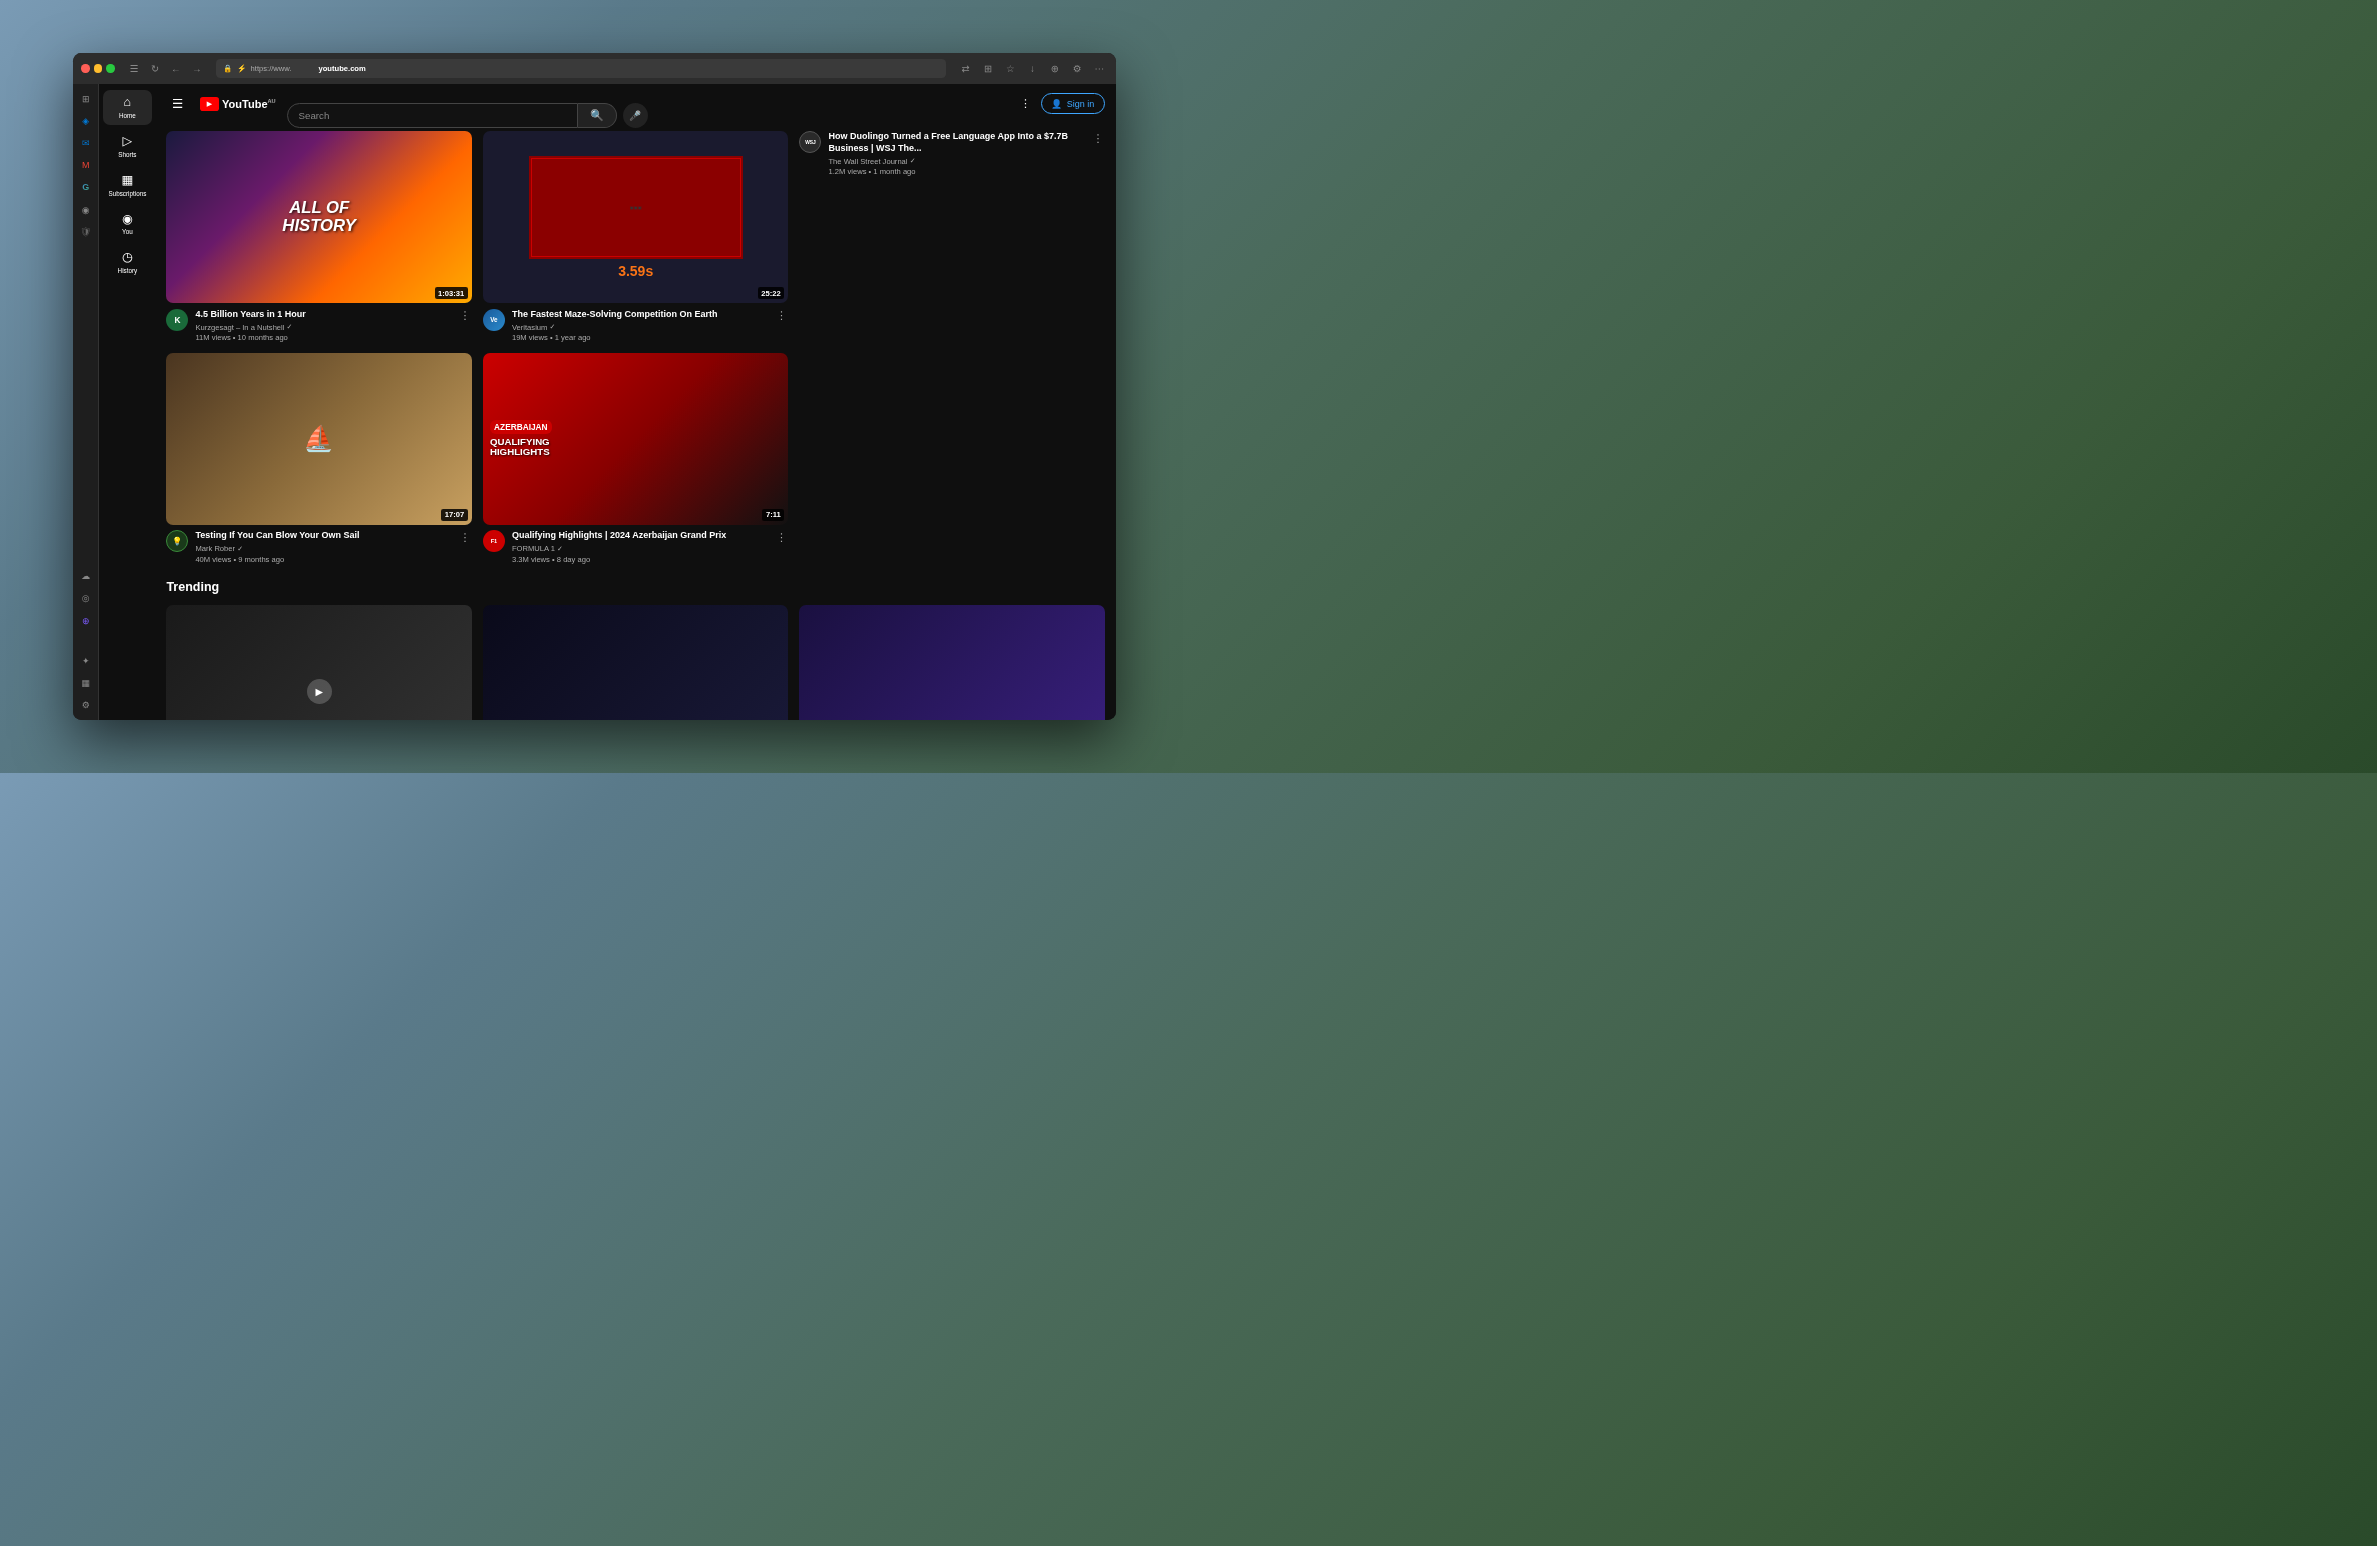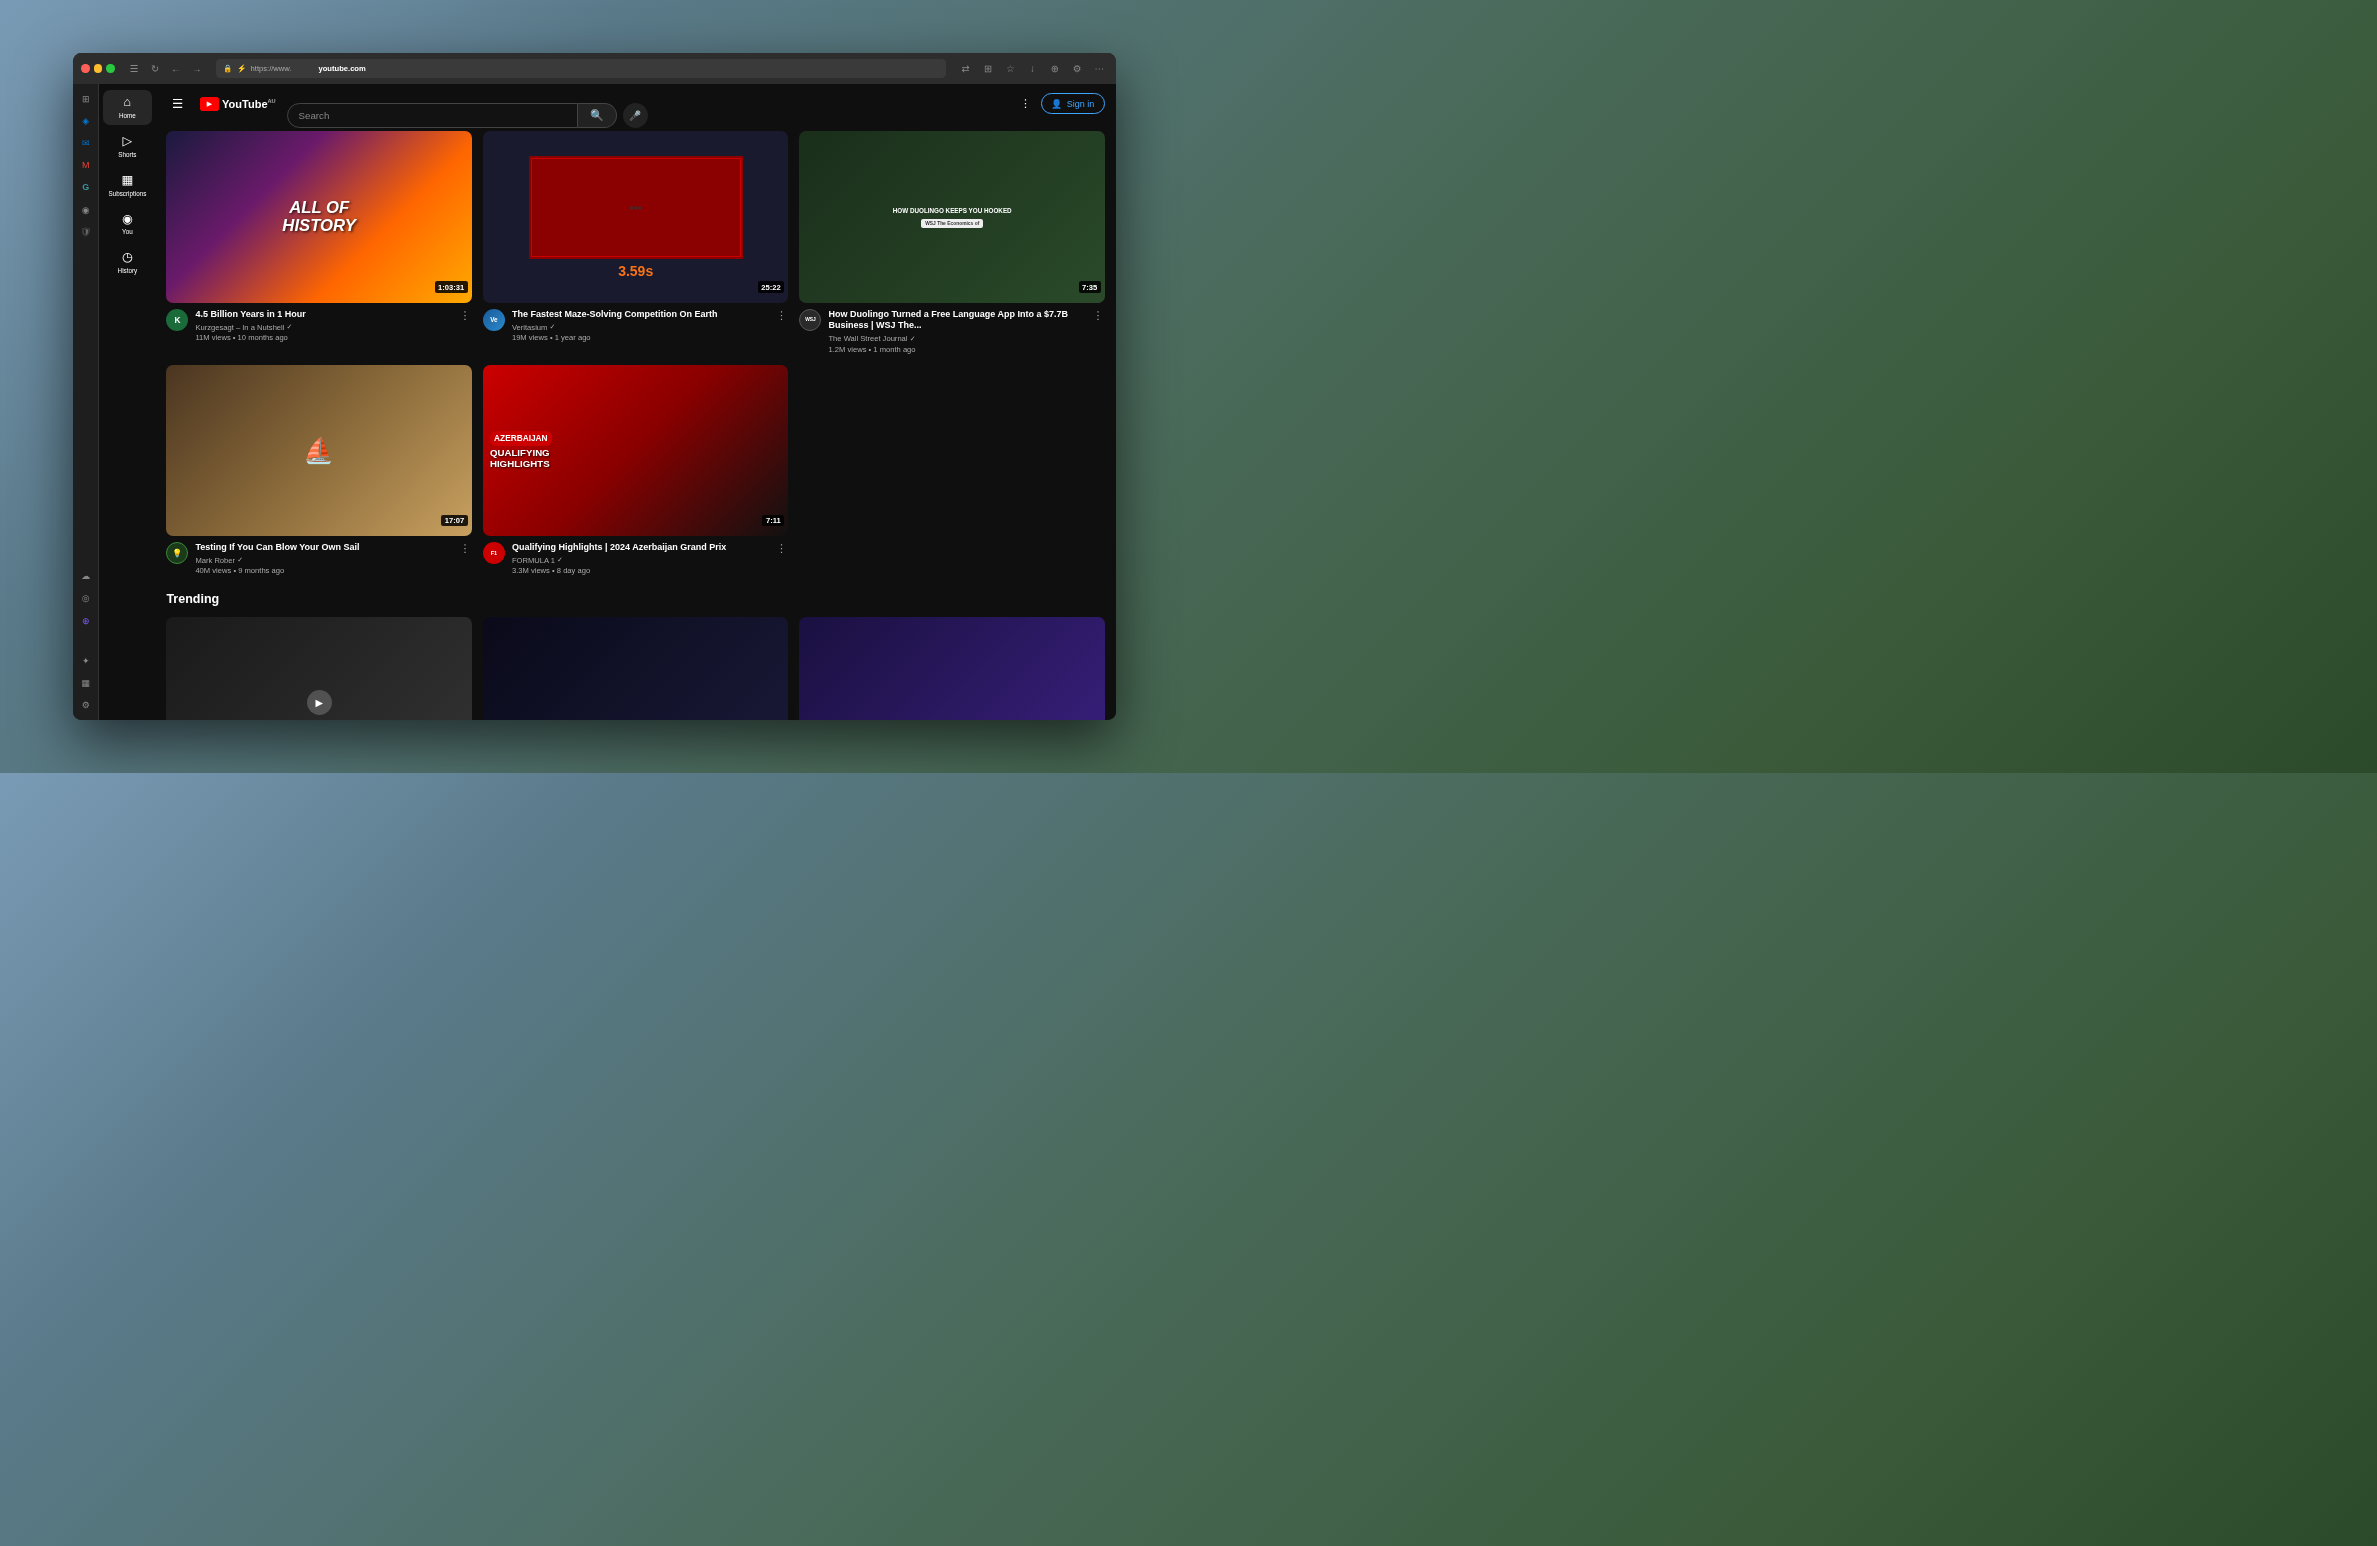--- a/index.html
+++ b/index.html
@@ -308,21 +308,21 @@
       border-radius: 7px;
       overflow: hidden;
       position: relative;
       margin-bottom: 5.6px;
       text-decoration: underline;
     }
     .thumb-v1 { background: linear-gradient(135deg, #1a1a3e, #6a1a6a, #ff6600, #ffaa00); }
     .thumb-v2 { background: #111; }
     .video-duration {
       position: absolute;
-      bottom: 10px;
+      bottom: 4px;
       right: 4.2px;
       background: rgba(0,0,0,0.85);
       color: #fff;
       font-size: 7.6px;
       font-weight: 600;
       padding: 1.4px 3.5px;
       border-radius: 2.1px;
     }
     .video-info {
       display: flex;
@@ -581,27 +581,20 @@
                   <span>19M views</span>
                   <span> • </span>
                   <span>1 year ago</span>
                 </div>
               </div>
               <div class="video-menu-btn">⋮</div>
             </div>
           </div>
 
           <div class="video-card">
-            <div class="video-thumb" style="background:linear-gradient(135deg,#1a2e1a,#2a4a2a);">
-              <div class="thumb-overlay-text" style="flex-direction:column;gap:2.8px;">
-                <div style="color:#fff;font-size:6.3px;font-weight:700;text-align:center;padding:1.4px 2.8px;line-height:1.2;">HOW DUOLINGO KEEPS YOU HOOKED</div>
-                <div style="background:#eee;border-radius:2.1px;padding:2.1px 4.2px;font-size:4.9px;color:#333;font-weight:600;">WSJ The Economics of</div>
-              </div>
-              <span class="video-duration">7:35</span>
-            </div>
             <div class="video-info">
               <div class="channel-avatar av3" style="background:#2a2a2a;border:0.7px solid #555;font-size:4.9px;">WSJ</div>
               <div class="video-meta">
                 <div class="video-title">How Duolingo Turned a Free Language App Into a $7.7B Business | WSJ The...</div>
                 <div class="video-channel">
                   <span>The Wall Street Journal</span>
                   <span class="verified-badge">✓</span>
                 </div>
                 <div class="video-stats">
                   <span>1.2M views</span>

